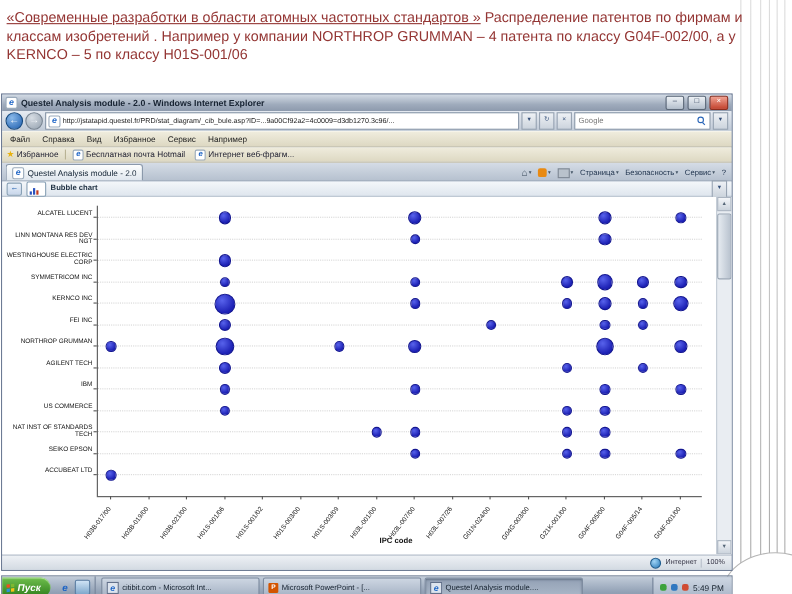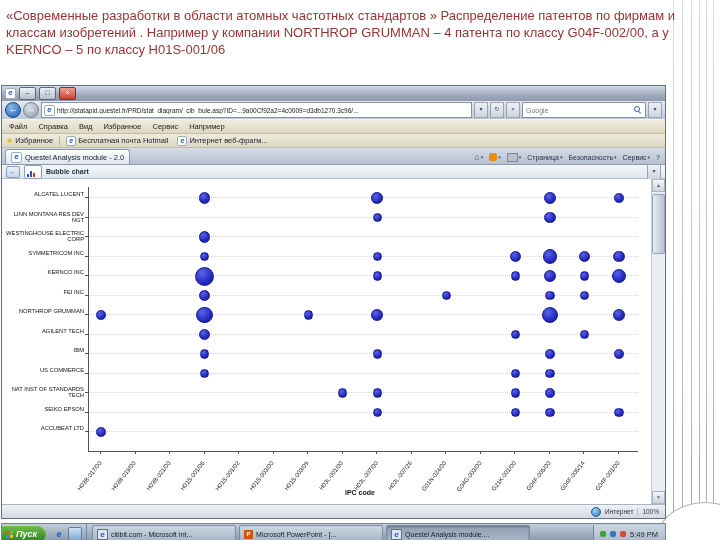--- a/index.html
+++ b/index.html
@@ -6,21 +6,21 @@
   body{width:720px;height:540px;overflow:hidden;background:#fff;font-family:"Liberation Sans","DejaVu Sans",sans-serif}
   .slide{position:relative;width:720px;height:540px;background:#fff;overflow:hidden}
 
   
   .curl{position:absolute;top:0;right:0;width:54px;height:540px;z-index:1}
   .curl i{position:absolute;top:0;bottom:0;width:1px;background:linear-gradient(#ddd,#a9a9a9);display:block}
   .curl .c1{right:46px}.curl .c2{right:37px}.curl .c3{right:28px}.curl .c4{right:20px}.curl .c5{right:13px}.curl .c6{right:6px}
   .curl .arc{position:absolute;right:-34px;bottom:-40px;width:96px;height:76px;border:1px solid #b5b5b5;border-radius:50%;background:#fff}
 
   .slide-title{position:absolute;left:6px;top:8px;width:708px;z-index:2;font-size:13px;line-height:1.3;color:#943634}
-  .tq{}
+  .tq{text-decoration:underline}
 
   .shot{position:absolute;left:1px;top:85px;width:665px;z-index:2}
   .ie{border:1px solid #62708a;background:#dde4ee}
 
   .titlebar{height:15px;display:flex;align-items:center;gap:3px;padding:0 3px;background:linear-gradient(#d3dbe5,#9fabbc 60%,#8d9aad)}
   .fav16{display:inline-block;width:9px;height:9px;flex:0 0 auto;background:#fff;border:1px solid #9aaabb;color:#1a62c5;font-weight:bold;font-style:italic;font-size:8px;line-height:8px;text-align:center;border-radius:2px}
   .ttl{flex:1;font-size:8px;font-weight:bold;color:#182433;white-space:nowrap;overflow:hidden}
   .winbtn{width:15px;height:11px;border:1px solid #5c6878;border-radius:2px;background:linear-gradient(#eef2f6,#b4bfcc);font-size:7px;line-height:10px;text-align:center;color:#31405a}
   .winbtn.close{background:linear-gradient(#f0a191,#c3432e);color:#fff;border-color:#8f2c1c}
 
@@ -119,20 +119,21 @@
     <span class="arc"></span>
   </div>
 
   <div class="slide-title"><span class="tq">«Современные разработки в области  атомных частотных стандартов »</span><span>  Распределение патентов по  фирмам  и классам изобретений . Например у компании NORTHROP GRUMMAN – 4 патента  по классу G04F-002/00, а у KERNCO – 5 по классу H01S-001/06</span></div>
 
   <div class="shot">
     <div class="ie">
 
       <div class="titlebar">
         <span class="fav16">e</span>
+        <span class="ttl">Questel Analysis module - 2.0 - Windows Internet Explorer</span>
         <span class="winbtn">–</span>
         <span class="winbtn">□</span>
         <span class="winbtn close">×</span>
       </div>
 
       <div class="navrow">
         <span class="navbtn back">←</span>
         <span class="navbtn fwd">→</span>
         <span class="addr">
           <span class="fav16">e</span>

